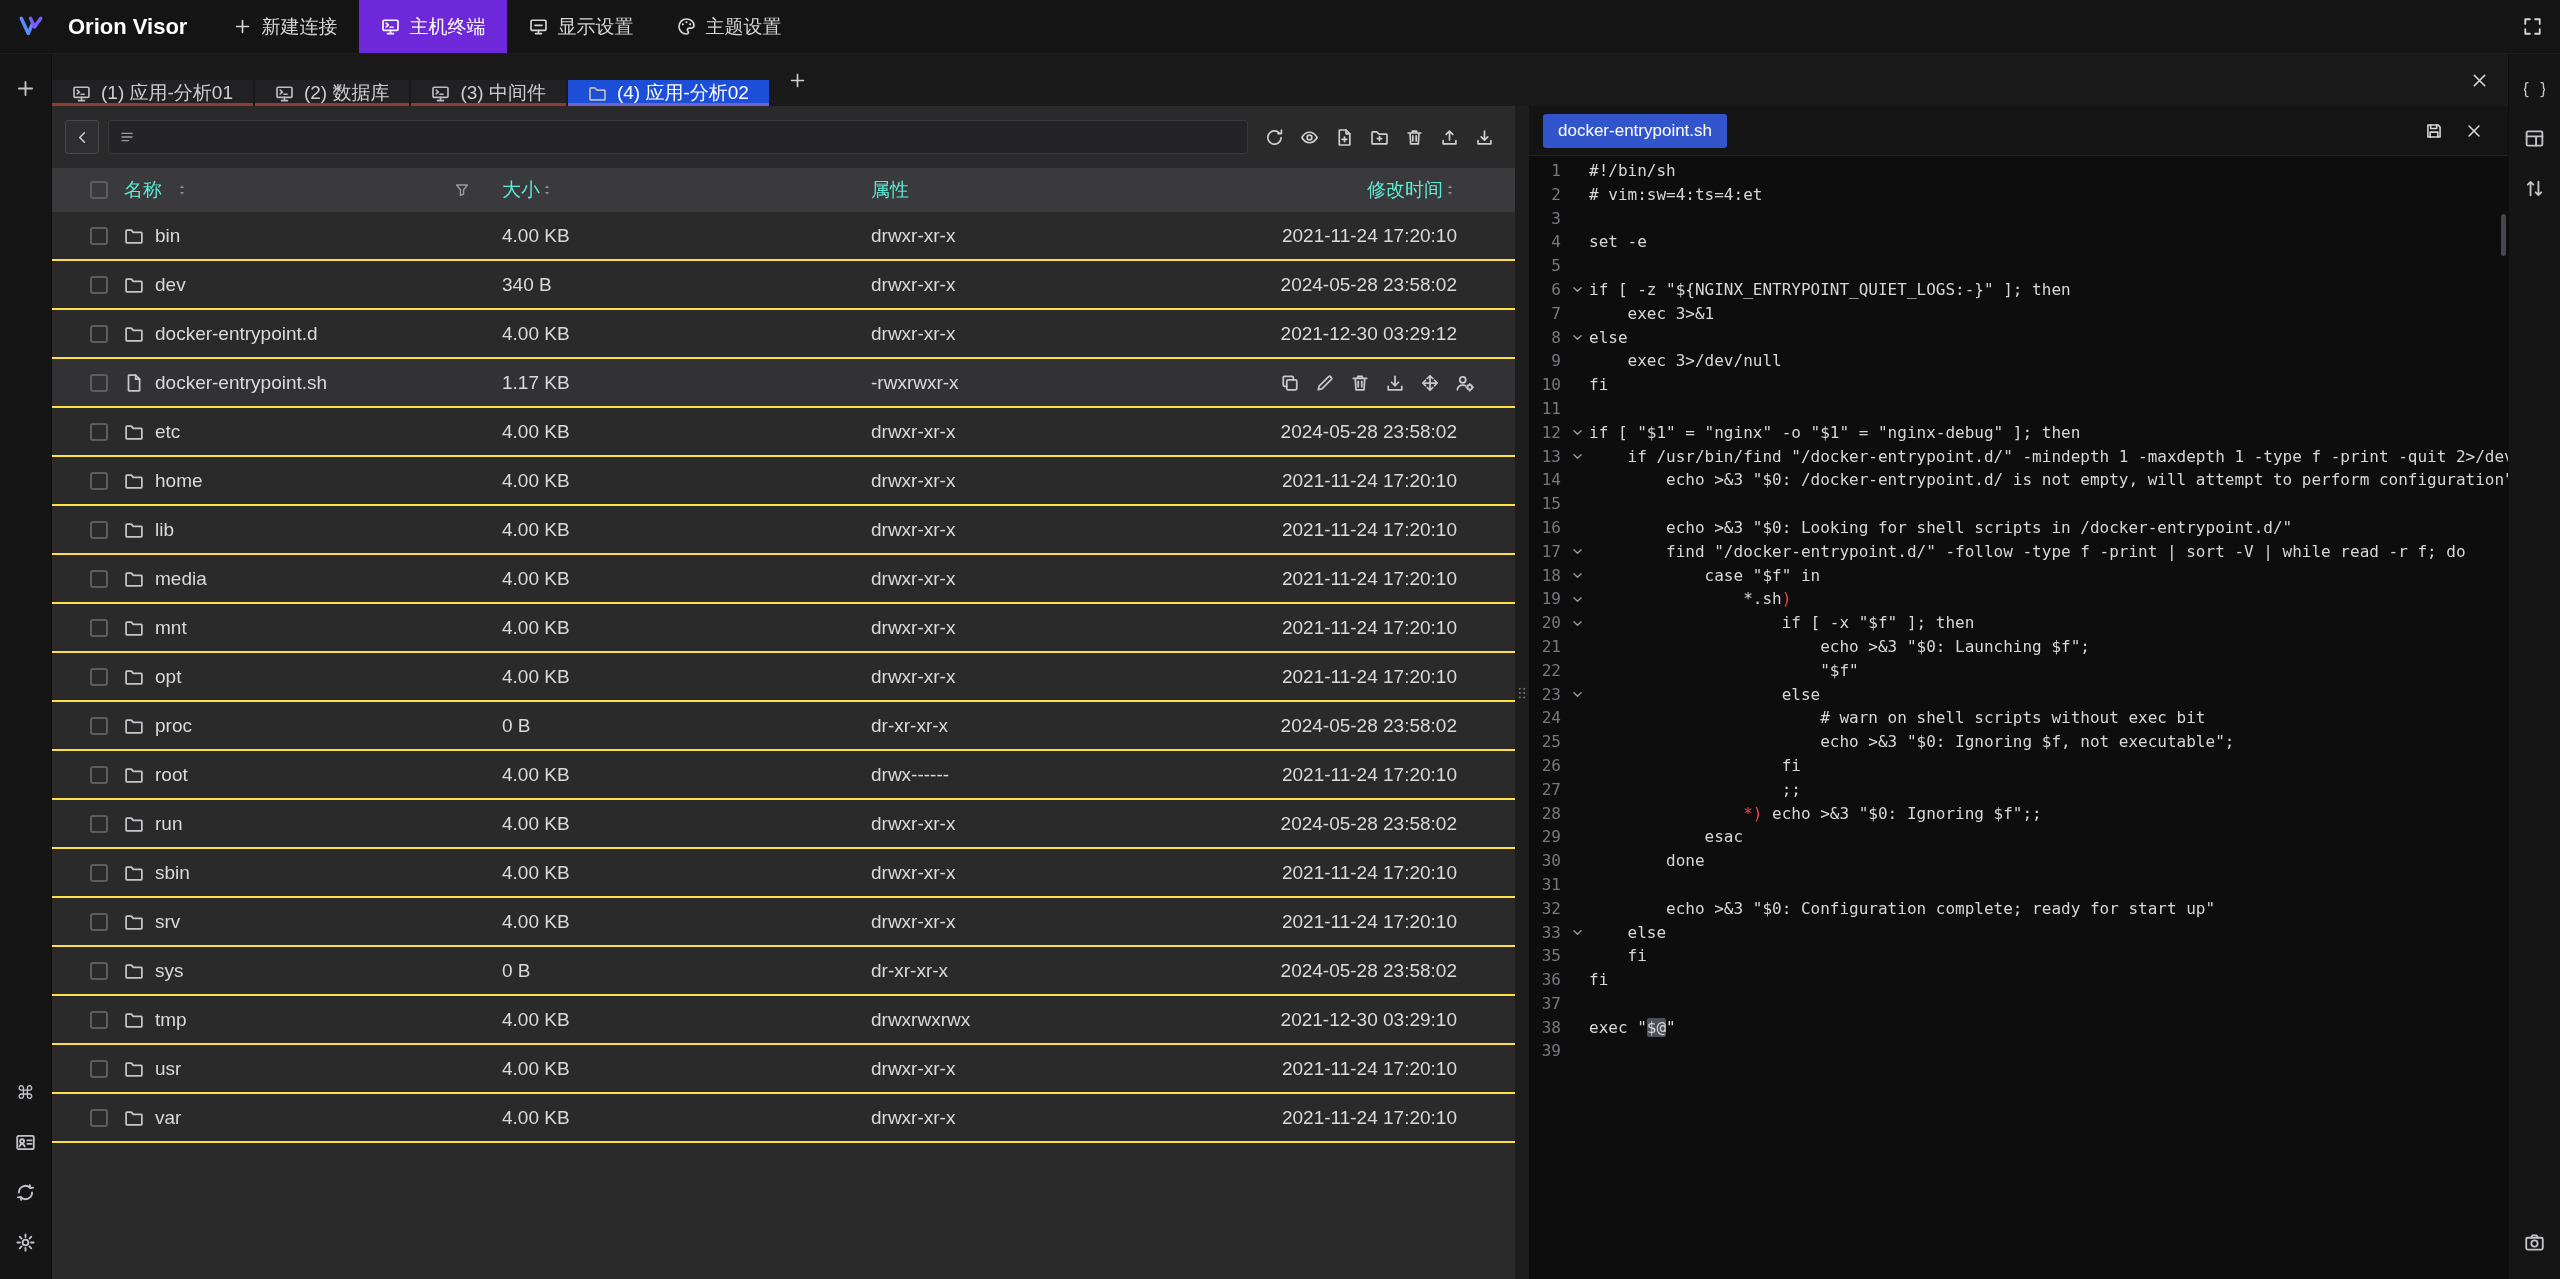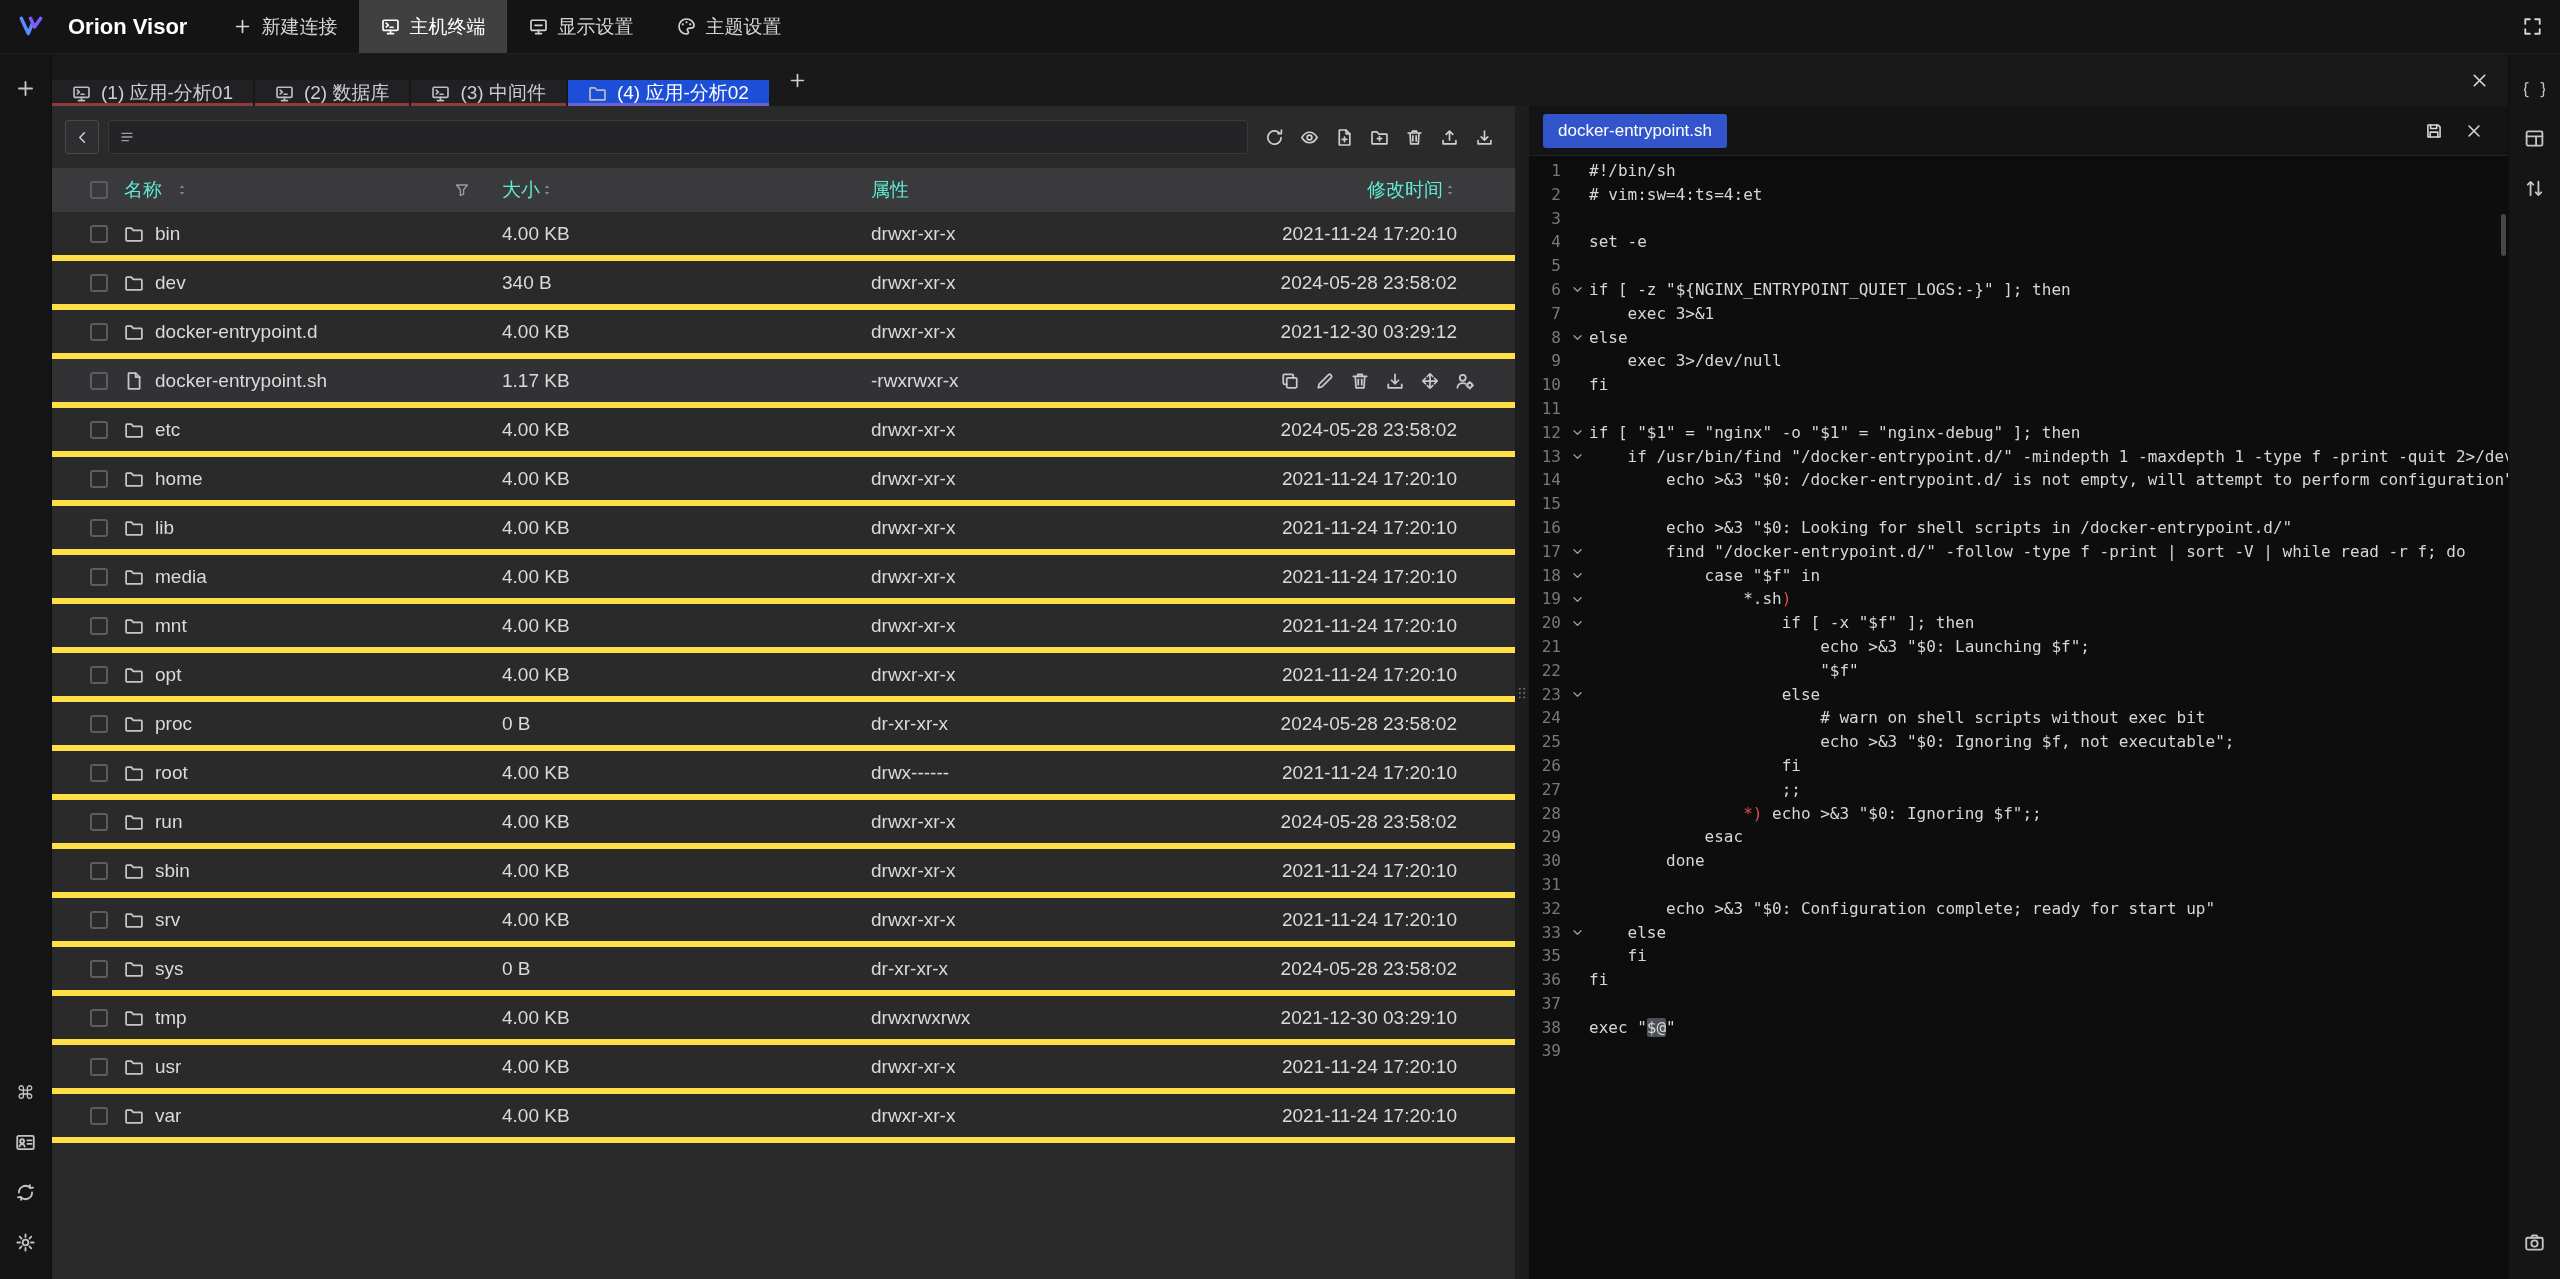--- a/index.html
+++ b/index.html
@@ -9,21 +9,21 @@
     stroke-linecap:round;stroke-linejoin:round}
   .app{display:flex;flex-direction:column;height:100%}
 
   
   .navbar{height:54px;flex:0 0 54px;background:#141415;display:flex;align-items:stretch;border-bottom:1px solid #1e1e20}
   .brand{display:flex;align-items:center;gap:24px;padding:0 24px 0 18px;font-weight:bold;font-size:22px;color:#fff}
   .logo{width:26px;height:26px}
   .nav-menu{display:flex;align-items:stretch}
   .nav-item{display:flex;align-items:center;gap:9px;padding:0 22px;font-size:19px;color:#d6d6d8;cursor:pointer}
   .nav-item .icn{font-size:19px}
-  .nav-item.active{background:#404040;color:#fff}
+  .nav-item.active{background:#6d28d9;color:#fff}
   .nav-spacer{flex:1}
   .nav-iconbtn{width:56px;display:flex;align-items:center;justify-content:center;color:#d6d6d8;font-size:21px;cursor:pointer}
 
   
   .body{flex:1;display:flex;min-height:0}
   .rail{width:52px;flex:0 0 52px;background:#151516;display:flex;flex-direction:column;align-items:center}
   .rail-left{border-right:1px solid #0d0d0e}
   .rail-right{border-left:1px solid #0d0d0e}
   .rail-top{padding-top:9px;display:flex;flex-direction:column;align-items:center}
   .rail-bottom{margin-top:auto;padding-bottom:12px;display:flex;flex-direction:column;align-items:center}
@@ -52,21 +52,21 @@
     display:flex;align-items:center;justify-content:center;color:#cfcfd1;font-size:17px;cursor:pointer}
   .path-input{flex:1;height:34px;background:#242426;border:1px solid #39393c;border-radius:3px;
     display:flex;align-items:center;gap:9px;padding:0 10px;color:#b9b9bd;font-size:17px;cursor:text}
   .path-input .icn{font-size:16px;color:#9d9da1}
   .fp-actions{display:flex;align-items:center}
   .icon-btn{width:35px;height:34px;display:flex;align-items:center;justify-content:center;color:#cfcfd1;font-size:19px;cursor:pointer}
 
   .table{flex:1;display:flex;flex-direction:column;overflow:hidden}
   .thead{flex:0 0 44px;height:44px;background:#3a3a3d;display:flex;align-items:center;font-size:19px;color:#5eead4}
   .tbody{flex:1;overflow:hidden}
-  .trow{height:49px;display:flex;align-items:center;border-bottom:6px solid #fde047;font-size:19px;color:#dadadc;cursor:pointer}
+  .trow{height:49px;display:flex;align-items:center;border-bottom:2px solid #fde047;font-size:19px;color:#dadadc;cursor:pointer}
   .trow.hover{background:#323234}
   .col-check{flex:0 0 72px;display:flex;padding-left:38px}
   .checkbox{width:18px;height:18px;border:2px solid #5c5c61;border-radius:3px;background:transparent;cursor:pointer}
   .col-name{flex:1;display:flex;align-items:center;gap:11px;min-width:0;padding-right:10px}
   .col-name .sorter{margin-left:2px}
   .row-icon{font-size:20px;color:#c6c6ca;display:flex}
   .col-size{flex:0 0 369px;display:flex;align-items:center}
   .col-attr{flex:0 0 374px;display:flex;align-items:flex-end}
   .col-mtime{flex:0 0 270px;display:flex;align-items:center;justify-content:flex-end;padding-right:58px;text-align:right}
   .sorter{width:14px;height:14px;color:#8b8b90;flex:0 0 14px}

